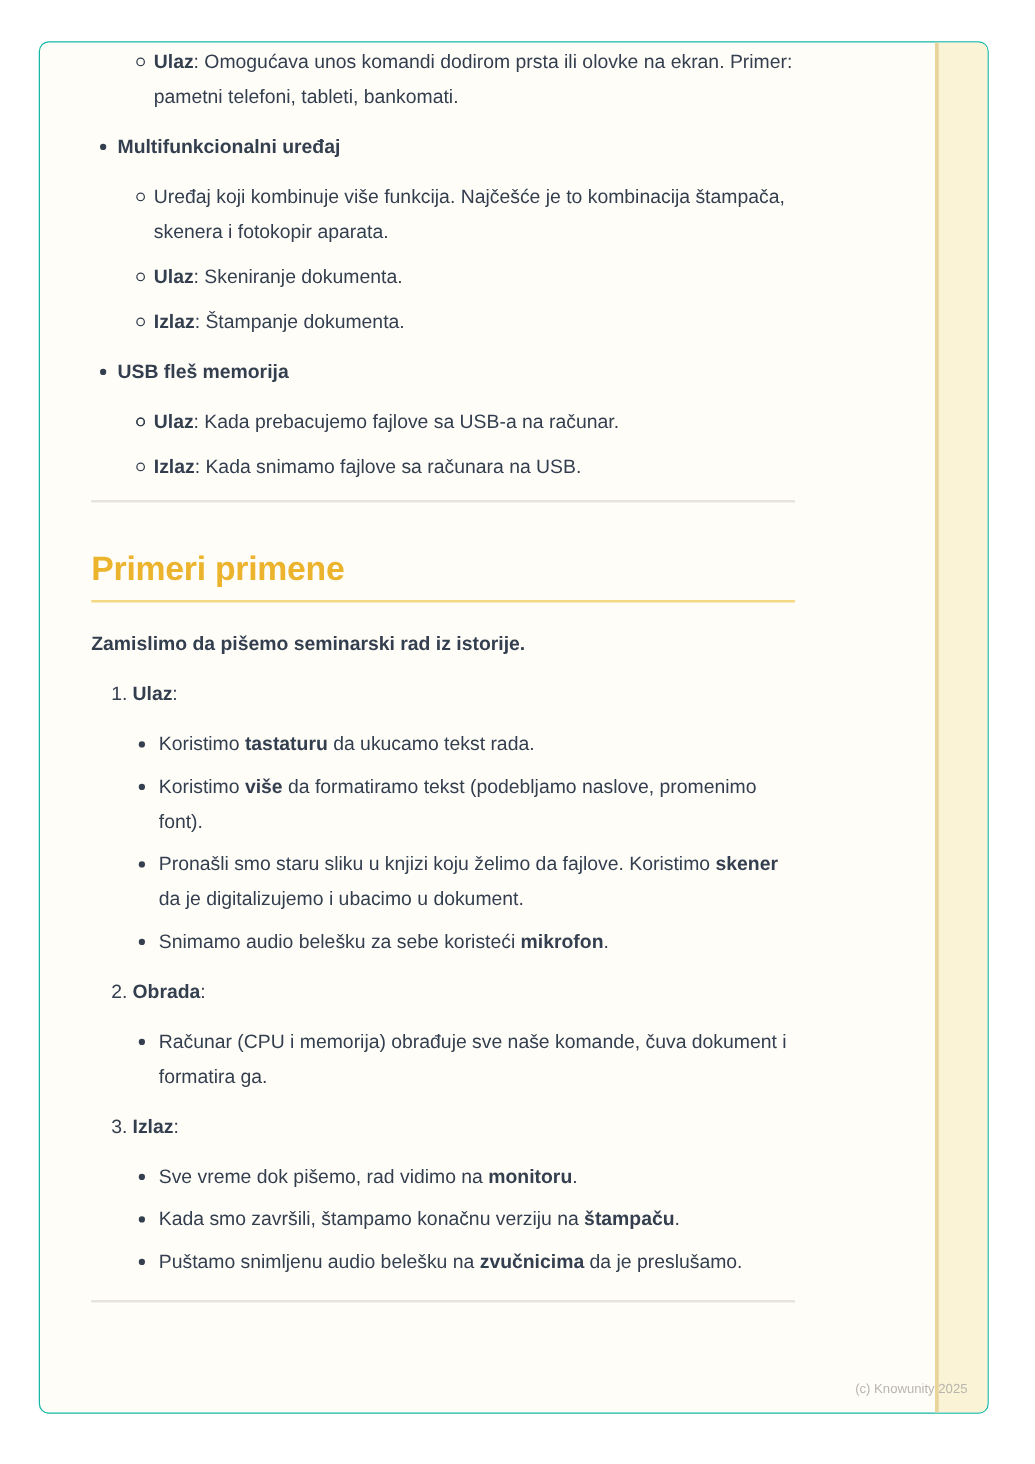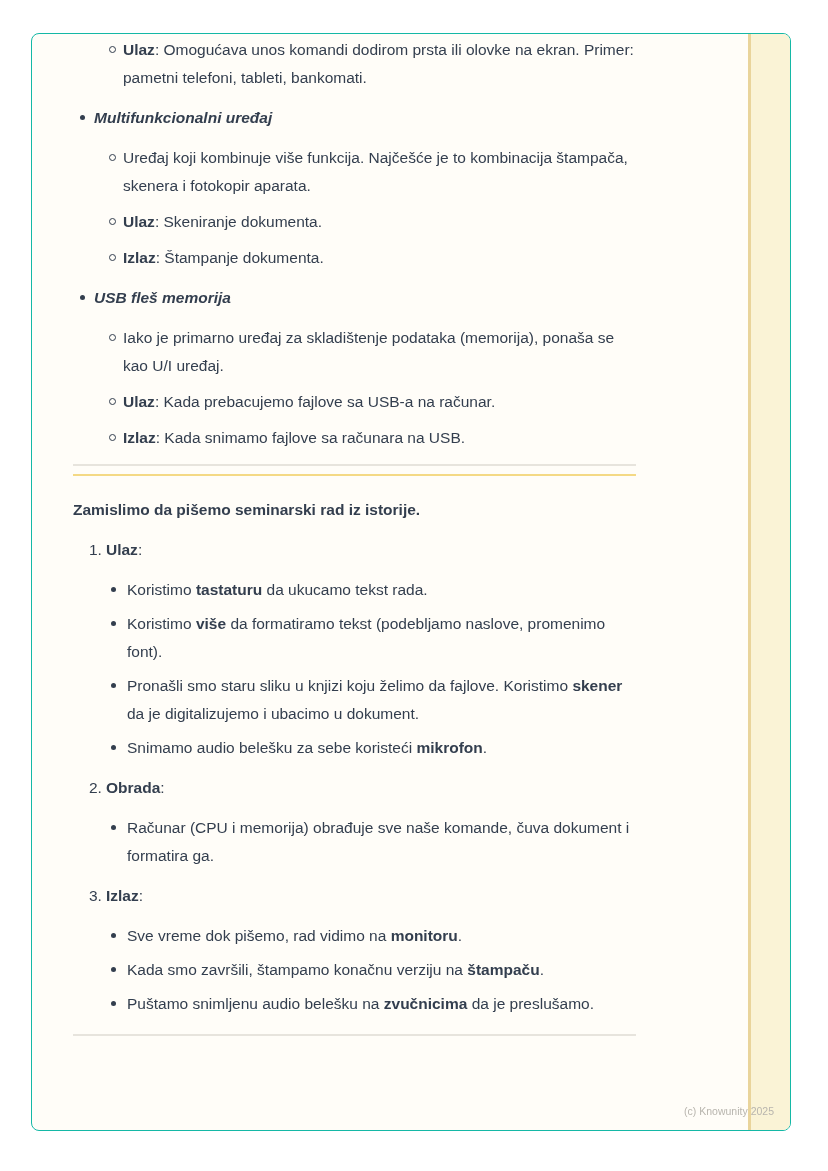--- a/index.html
+++ b/index.html
@@ -28,21 +28,21 @@
   .content {
     position: relative; z-index: 2;
     margin-left: 41px; width: 563px;
     padding-top: 2px;
     color: var(--text, #333E4E);
     font-size: 15.5px; line-height: 28px;
   }
   ul, ol { list-style: none; margin: 0; padding: 0; }
   strong { font-weight: 700; }
 
-  .dev-title { position: relative; padding-left: 21px; font-weight: 700; margin: 12px 0; font-style: italic; }
+  .dev-title { position: relative; padding-left: 21px; font-weight: 700; margin: 12px 0; }
   .sub-item { position: relative; padding-left: 50px; margin-bottom: 8px; }
   .sub-item:last-child { margin-bottom: 0; }
 
   .m-disc {
     position: absolute; top: 11px;
     width: 5px; height: 5px; border-radius: 50%;
     background: currentColor;
   }
   .m-disc.l1 { left: 7px; }
   .m-disc.l2 { left: 38px; }
@@ -94,29 +94,30 @@
           <div class="dev-title"><span class="m-disc l1"></span><strong>Multifunkcionalni uređaj</strong></div>
           <ul class="sub-list">
             <li class="sub-item"><span class="m-ring"></span><span>Uređaj koji kombinuje više funkcija. Najčešće je to kombinacija štampača, skenera i fotokopir aparata.</span></li>
             <li class="sub-item"><span class="m-ring"></span><strong>Ulaz</strong><span>: Skeniranje dokumenta.</span></li>
             <li class="sub-item"><span class="m-ring"></span><strong>Izlaz</strong><span>: Štampanje dokumenta.</span></li>
           </ul>
         </li>
         <li class="dev-item">
           <div class="dev-title"><span class="m-disc l1"></span><strong>USB fleš memorija</strong></div>
           <ul class="sub-list">
-            <li class="sub-item"><span class="m-ring"></span><span>Iako je primarno uređaj za skladištenje podataka (memorija), ponaša se kao U/I uređaj.</span></li>
+            <li class="sub-item"><span class="m-ring"></span></li>
             <li class="sub-item"><span class="m-ring"></span><strong>Ulaz</strong><span>: Kada prebacujemo fajlove sa USB-a na računar.</span></li>
             <li class="sub-item"><span class="m-ring"></span><strong>Izlaz</strong><span>: Kada snimamo fajlove sa računara na USB.</span></li>
           </ul>
         </li>
       </ul>
 
     <hr class="divider">
 
+    <h1 class="heading">Primeri primene</h1>
     <div class="underline"></div>
 
     <p class="intro">Zamislimo da pišemo seminarski rad iz istorije.</p>
 
     <ol class="steps">
         <li class="step">
           <div class="step-title"><span class="step-num">1.</span><strong>Ulaz</strong><span>:</span></div>
           <ul class="step-subs">
             <li class="step-sub"><span class="m-disc l2"></span><span>Koristimo </span><strong>tastaturu</strong><span> da ukucamo tekst rada.</span></li>
             <li class="step-sub"><span class="m-disc l2"></span><span>Koristimo </span><strong>više</strong><span> da formatiramo tekst (podebljamo naslove, promenimo font).</span></li>

